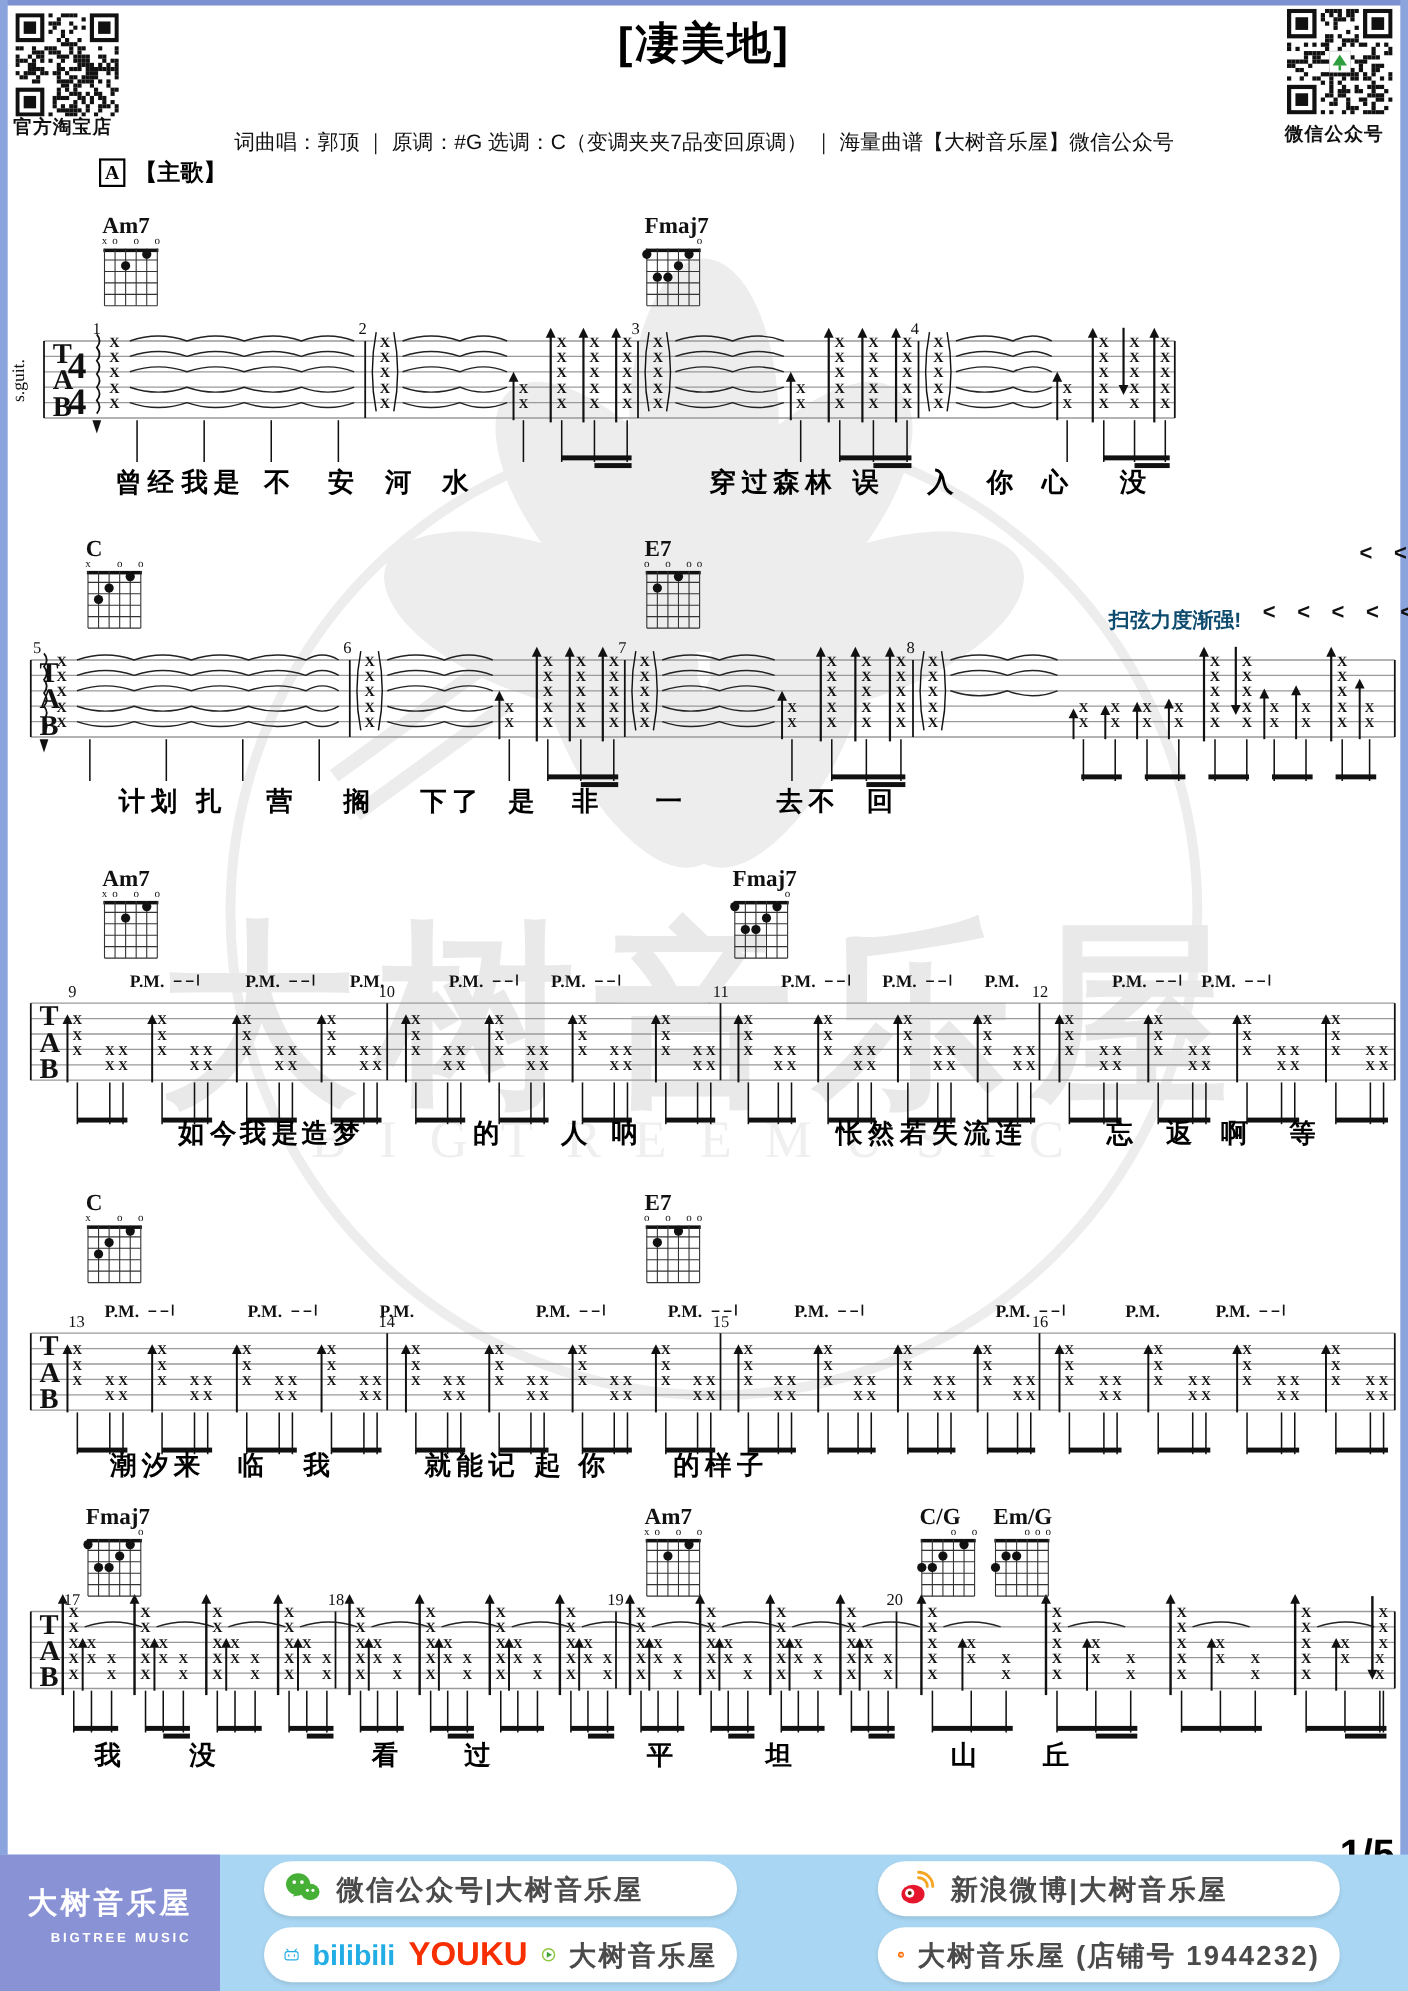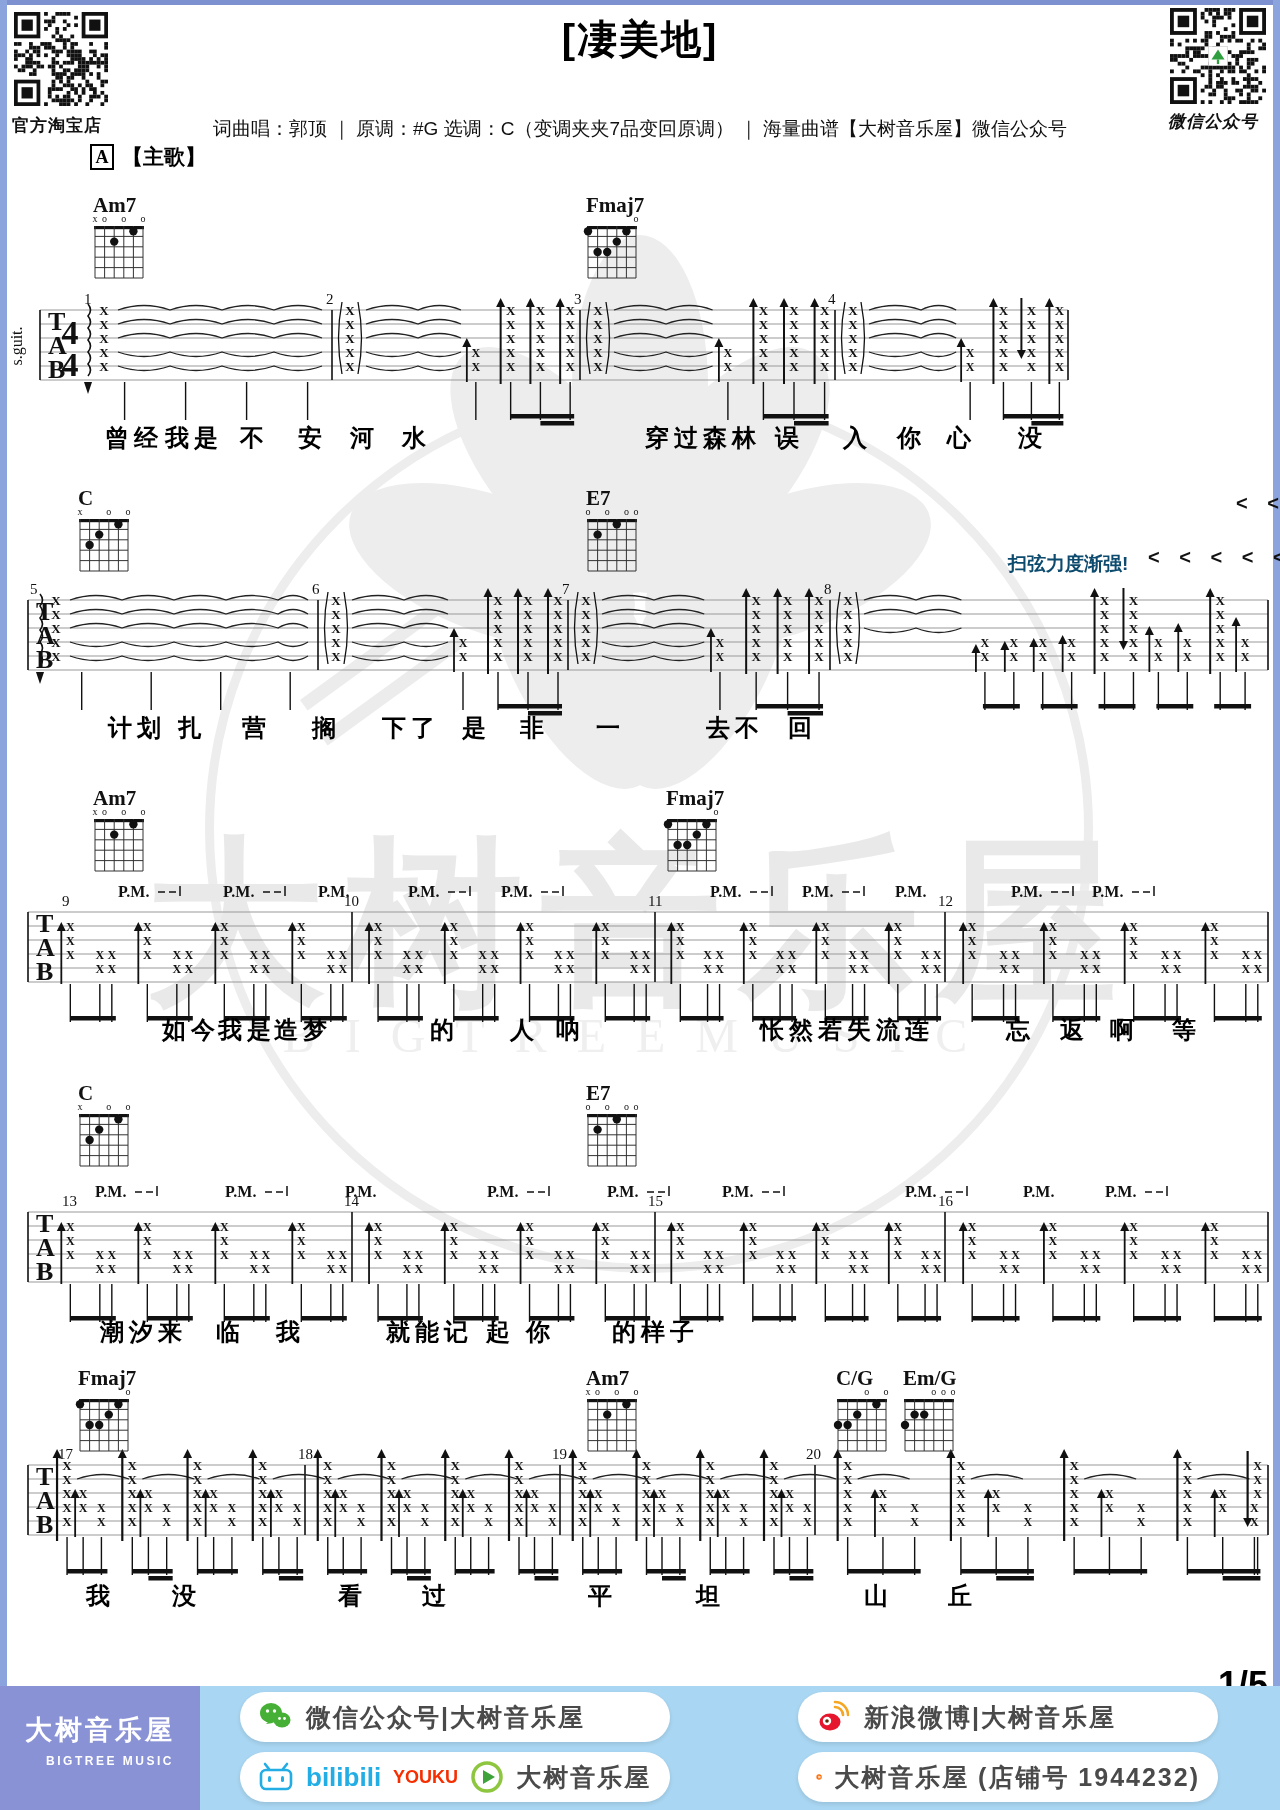--- a/index.html
+++ b/index.html
@@ -4,42 +4,42 @@
 <style>
   html,body{margin:0;padding:0;}
   body{width:1280px;height:1810px;background:#fff;font-family:"Liberation Sans",sans-serif;}
   #page{position:relative;width:1280px;height:1810px;background:#fff;overflow:hidden;}
   .edge{position:absolute;background:#8ba4de;}
   #edge-top{left:0;top:0;width:1280px;height:5px;background:#7d90cf;}
   #edge-left{left:0;top:0;width:7px;height:1810px;}
   #edge-right{left:1273px;top:0;width:7px;height:1810px;}
   .qr-wrap{position:absolute;}
   .qr-label{position:absolute;font-size:17px;font-weight:bold;color:#111;letter-spacing:1px;}
-  #qr-label-left{left:12px;top:114px;font-family:Liberation Serif, serif;}
-  #qr-label-right{left:1168px;top:110px;font-style:italic;}
+  #qr-label-left{left:12px;top:104px;font-family:Liberation Serif, serif;}
+  #qr-label-right{left:1168px;top:110px;}
   #title{position:absolute;left:0;top:12px;width:1280px;text-align:center;font-size:40px;font-weight:bold;color:#000;letter-spacing:2px;}
   #subtitle{position:absolute;left:0;top:116px;width:1280px;text-align:center;font-size:19px;color:#111;}
   #section{position:absolute;left:90px;top:143px;display:flex;align-items:center;gap:8px;}
   #section-letter{display:inline-block;width:20px;height:22px;border:2.5px solid #000;text-align:center;line-height:22px;font-family:"Liberation Serif",serif;font-weight:bold;font-size:18px;color:#000;}
   #section-name{font-size:21px;font-weight:bold;color:#000;}
   #music{position:absolute;left:0;top:0;width:1280px;height:1810px;}
   .lyric{position:absolute;font-size:24px;font-weight:600;color:#000;letter-spacing:5px;white-space:nowrap;}
   .dyn{position:absolute;left:1008px;top:551px;font-size:19px;font-weight:bold;color:#0c4a6e;}
   .accents{position:absolute;font-size:20px;font-weight:bold;color:#111;letter-spacing:7px;white-space:nowrap;}
   #accents-a{left:1236px;top:492px;}
   #accents-b{left:1148px;top:546px;}
   #page-num{position:absolute;left:1218px;top:1652px;font-size:36px;font-weight:bold;color:#000;font-family:"Liberation Sans",sans-serif;margin-top:12px;}
   #footer{position:absolute;left:0;top:1686px;width:1280px;height:124px;background:#a9d6f2;}
   #footer-brand{position:absolute;left:0;top:0;width:200px;height:124px;background:#8a92d6;color:#fff;text-align:center;}
   #footer-brand .b1{margin-top:26px;font-size:27px;font-weight:bold;letter-spacing:3px;}
   #footer-brand .b2{margin-top:6px;font-size:12px;font-weight:bold;letter-spacing:2.5px;padding-left:20px;}
   .pill{position:absolute;height:50px;background:#fff;border-radius:26px;display:flex;align-items:center;padding:0 18px;gap:12px;box-shadow:0 2px 4px rgba(0,0,0,0.10);box-sizing:border-box;}
   .pill .ptext{font-size:25px;color:#4a4a4a;letter-spacing:2px;font-weight:600;white-space:nowrap;}
   .pill .bili{font-size:26px;font-weight:bold;color:#23ade5;letter-spacing:0;}
-  .pill .youku{font-size:18px;font-weight:bold;color:#f62e00;letter-spacing:0;}
+  .pill .youku{font-size:30px;font-weight:bold;color:#f62e00;letter-spacing:0;}
   .wm-circle{position:absolute;left:205px;top:385px;width:870px;height:870px;border:9px solid #ededed;border-radius:50%;}
 </style>
 </head>
 <body>
 
 <div id="page">
   <div id="edge-top" class="edge"></div>
   <div id="edge-left" class="edge"></div>
   <div id="edge-right" class="edge"></div>
 

